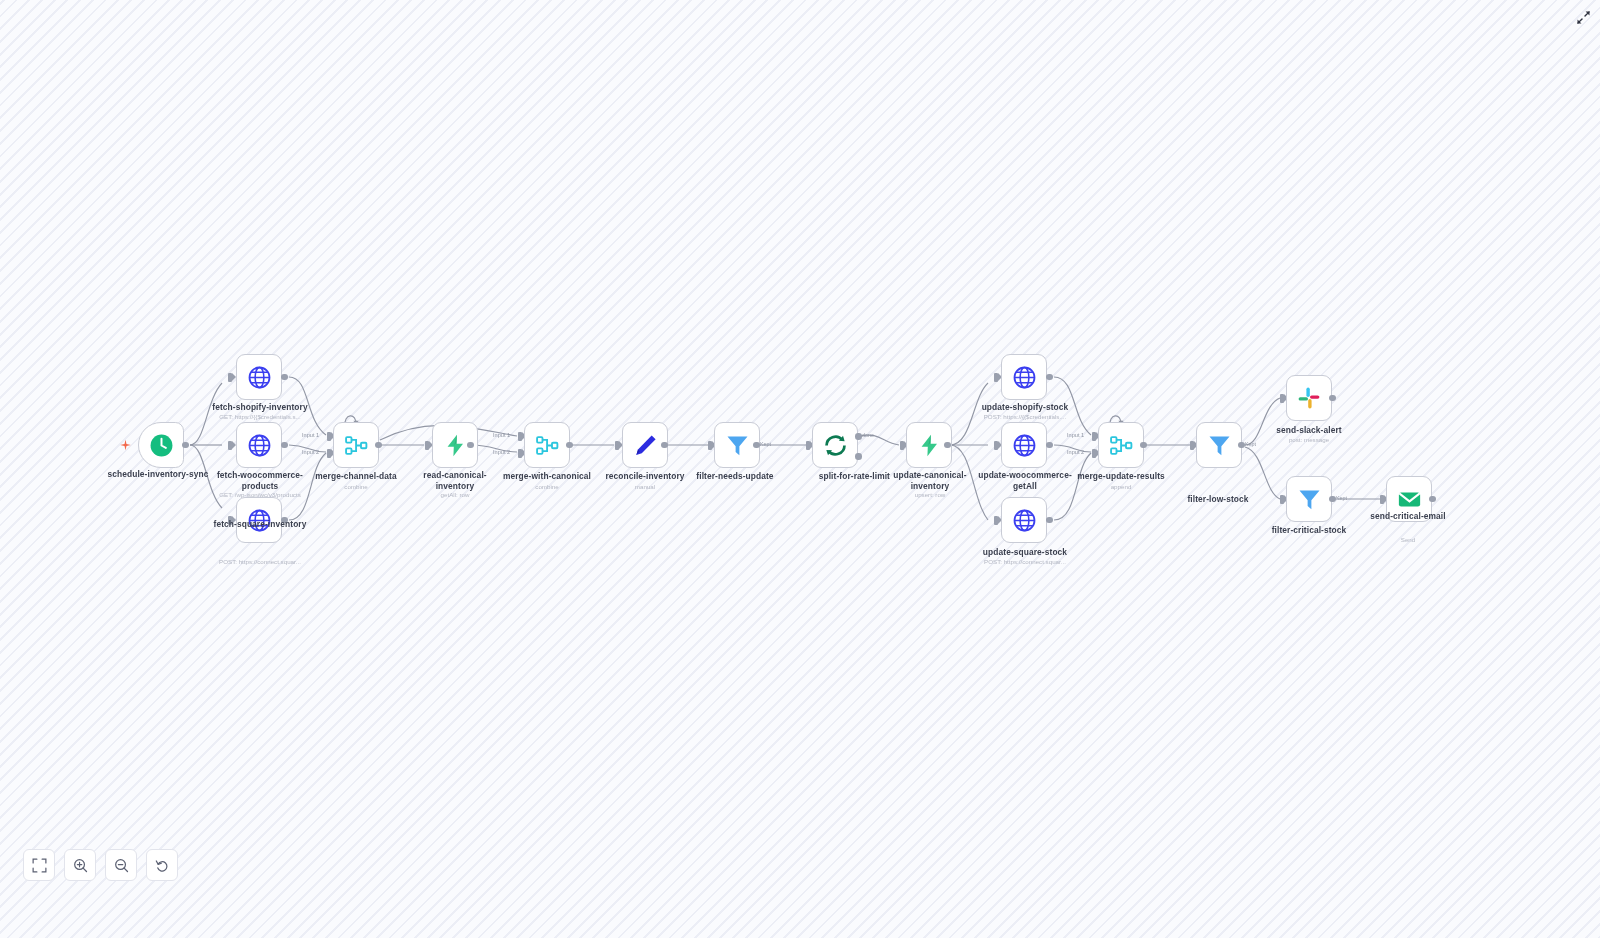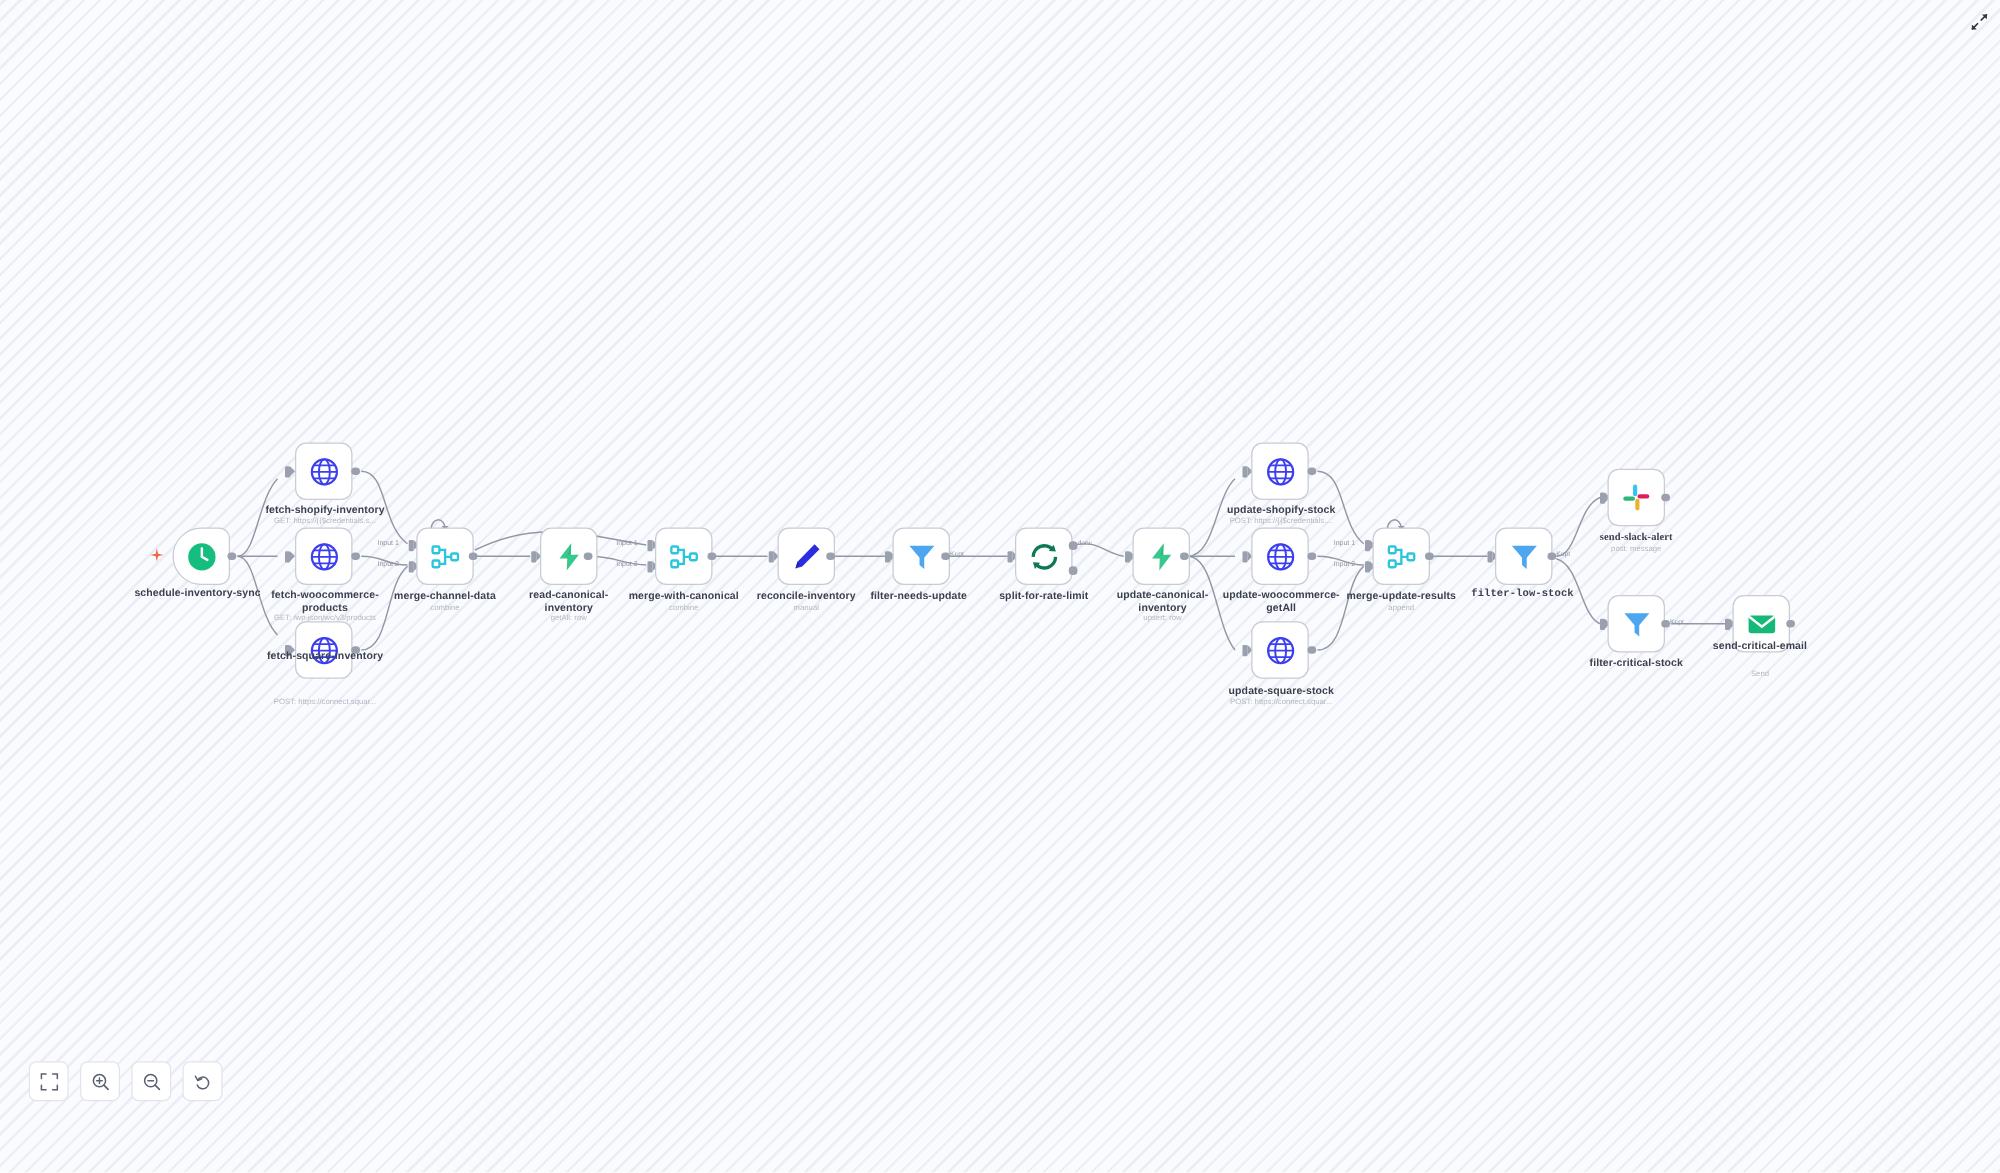--- a/index.html
+++ b/index.html
@@ -301,21 +301,21 @@
     <svg width="25" height="25" viewBox="0 0 24 24">
       <path d="M3.4 12 A 8.6 8.6 0 0 1 18.6 6.6" fill="none" stroke="#0d7a52" stroke-width="2.6"></path>
       <path d="M20.6 12 A 8.6 8.6 0 0 1 5.4 17.4" fill="none" stroke="#0d7a52" stroke-width="2.6"></path>
       <path d="M19.2 2.6 L20.8 7.8 L15.3 7.4 Z" fill="#0d7a52"></path>
       <path d="M4.8 21.4 L3.2 16.2 L8.7 16.6 Z" fill="#0d7a52"></path>
     </svg>
   </div>
   <div class="port-out" style="left:855px; top:433px;"></div>
   <div class="port-out" style="left:855px; top:453px;"></div>
   <div class="edgelabel" style="left:862px; top:432px;">done</div>
-  <div class="lbl" style="left:780px; top:471px; width:110px;">split-for-rate-limit</div>
+  <div class="lbl" style="left:780px; top:471px; width:110px;text-align:right;">split-for-rate-limit</div>
 
   <div class="port-in" style="left:900px; top:440.5px;"></div>
   <div class="node" style="left:906px; top:422px;">
     <svg width="25" height="25" viewBox="0 0 24 24">
       <path d="M13.4 1.6 L4.4 13.2 L10.4 13.2 L10.0 22.4 L19.2 10.4 L13.0 10.4 Z" fill="#36c98b"></path>
       <path d="M13.4 1.6 L10.4 13.2 L10.4 13.2 L10.0 22.4 L10.6 10.4 L13.0 10.4 Z" fill="#1fa86e" opacity="0.55"></path>
     </svg>
   </div>
   <div class="port-out" style="left:944px; top:441.5px;"></div>
   <div class="lbl" style="left:874px; top:470px; width:112px;">update-canonical-
@@ -375,33 +375,33 @@
   <div class="sub" style="left:1065px; top:483px; width:112px;">append</div>
 
   <div class="port-in" style="left:1190px; top:440.5px;"></div>
   <div class="node" style="left:1196px; top:422px;">
     <svg width="25" height="25" viewBox="0 0 24 24">
       <path d="M2.4 3.4 L21.6 3.4 L13.8 12.6 L13.8 21.4 L10.2 18.2 L10.2 12.6 Z" fill="#4da6f0"></path>
     </svg>
   </div>
   <div class="port-out" style="left:1238px; top:441.5px;"></div>
   <div class="edgelabel" style="left:1245px; top:441px;">Kept</div>
-  <div class="lbl" style="left:1163px; top:470px; width:110px;font-family:Liberation Mono, monospace;">filter-low-stock</div>
+  <div class="lbl" style="left:1163px; top:494px; width:110px;">filter-low-stock</div>
 
   <div class="port-in" style="left:1280px; top:393.5px;"></div>
   <div class="node" style="left:1286px; top:375px;">
     <svg width="24" height="24" viewBox="0 0 24 24">
       <rect x="9.4" y="1.6" width="3.4" height="9.4" rx="1.7" fill="#36c5f0"></rect>
       <rect x="1.6" y="11.2" width="9.4" height="3.4" rx="1.7" fill="#2eb67d"></rect>
       <rect x="11.2" y="13" width="3.4" height="9.4" rx="1.7" fill="#ecb22e"></rect>
       <rect x="13" y="9.4" width="9.4" height="3.4" rx="1.7" fill="#e01e5a"></rect>
     </svg>
   </div>
   <div class="port-out" style="left:1329px; top:394.5px;"></div>
-  <div class="lbl" style="left:1254px; top:425px; width:110px;font-family:Liberation Serif, serif;">send-slack-alert</div>
+  <div class="lbl" style="left:1254px; top:425px; width:110px;">send-slack-alert</div>
   <div class="sub" style="left:1254px; top:436px; width:110px;">post: message</div>
 
   <div class="port-in" style="left:1280px; top:494.5px;"></div>
   <div class="node" style="left:1286px; top:476px;">
     <svg width="25" height="25" viewBox="0 0 24 24">
       <path d="M2.4 3.4 L21.6 3.4 L13.8 12.6 L13.8 21.4 L10.2 18.2 L10.2 12.6 Z" fill="#4da6f0"></path>
     </svg>
   </div>
   <div class="port-out" style="left:1329px; top:495.5px;"></div>
   <div class="edgelabel" style="left:1336px; top:495px;">Kept</div>

